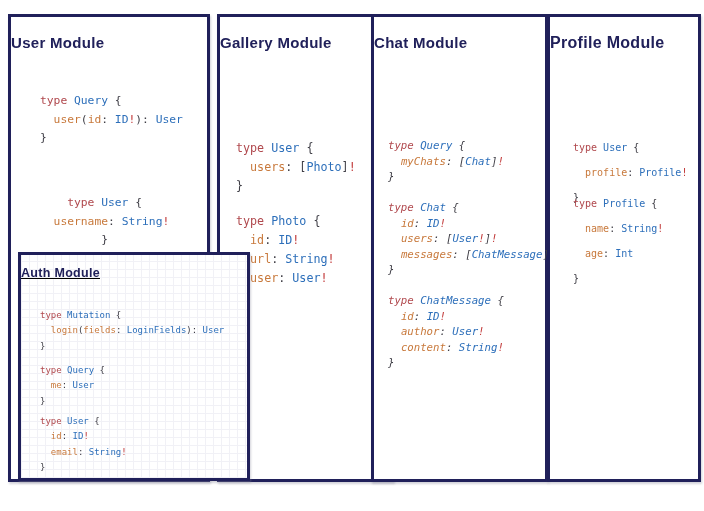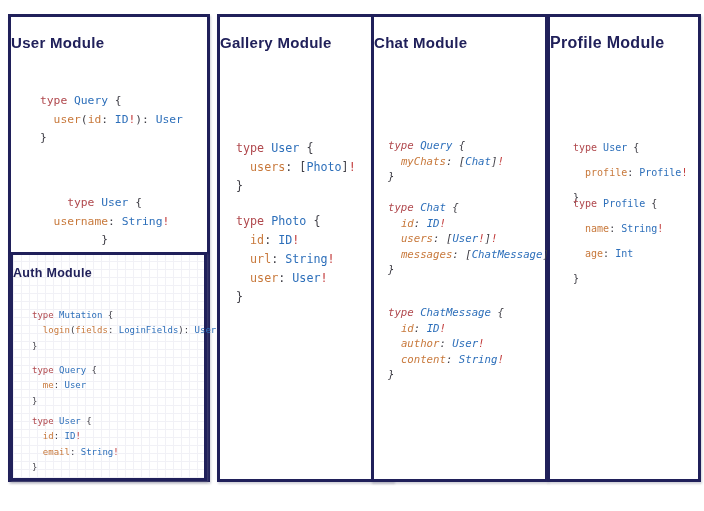--- a/index.html
+++ b/index.html
@@ -18,26 +18,27 @@
   .panel{
     position:absolute;top:14px;height:468px;background:#ffffff;
     border:3px solid var(--navy);box-sizing:border-box;
     box-shadow:1px 2px 2px rgba(130,130,150,0.35);
   }
   #user-panel{left:8px;width:202px;}
   #gallery-panel{left:217px;width:177px;}
   #chat-panel{left:371px;width:177px;}
   #profile-panel{left:547px;width:154px;}
   #auth-box{
-    position:absolute;left:10px;top:252px;width:197px;height:229px;
+    position:absolute;left:18px;top:252px;width:232px;height:229px;
     background:#ffffff;border:3px solid var(--navy);box-sizing:border-box;z-index:2;
     background-image:
       repeating-linear-gradient(0deg,#f1f1f6 0 1px,transparent 1px 8px),
       repeating-linear-gradient(90deg,#f1f1f6 0 1px,transparent 1px 8px);
     box-shadow:1px 2px 2px rgba(130,130,150,0.35);
+    text-decoration:underline;
   }
   .panel-title{
     margin:17px 0 0 0;text-align:left;font-weight:bold;color:var(--navy);
     font-size:15px;letter-spacing:0.3px;
   }
   #profile-panel .panel-title{font-size:16px;}
   #auth-box .panel-title{margin-top:11px;font-size:12.5px;}
   pre.code{
     position:absolute;margin:8px;
     font-family:"DejaVu Sans Mono","Liberation Mono",monospace;
@@ -46,21 +47,21 @@
   
   #user-panel pre.code{left:21px;font-size:11.3px;line-height:18.5px;}
   #user-code-0{top:67px;}
   #user-code-1{top:169px;text-align:center;}
   #gallery-panel pre.code{left:8px;font-size:11.7px;line-height:19px;}
   #gallery-code-0{top:114px;}
   #gallery-code-1{top:187px;}
   #chat-panel pre.code{left:6px;font-size:10.7px;line-height:15.5px;font-style:italic;}
   #chat-code-0{top:113px;}
   #chat-code-1{top:175px;}
-  #chat-code-2{top:280px;}
+  #chat-code-2{top:268px;}
   #profile-panel pre.code{left:15px;font-size:10px;line-height:25px;}
   #profile-code-0{top:110px;}
   #profile-code-1{top:166px;}
   #auth-box pre.code{left:11px;font-size:9px;line-height:15.3px;}
   #auth-code-0{top:45px;}
   #auth-code-1{top:100px;}
   #auth-code-2{top:151px;}
   
   .tok-k{color:var(--kw);}
   .tok-t{color:var(--type);}

